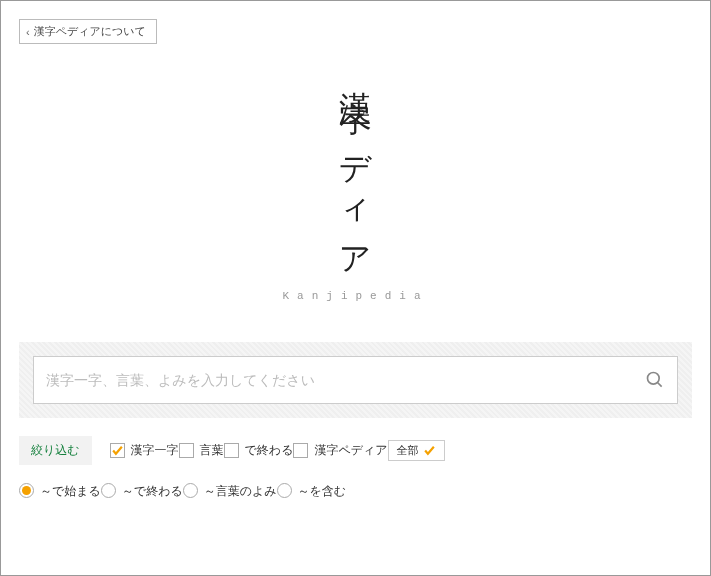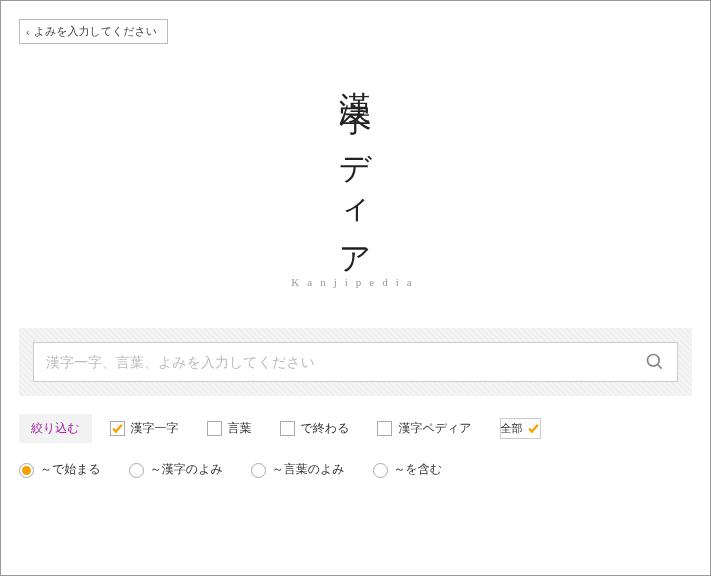--- a/index.html
+++ b/index.html
@@ -37,40 +37,41 @@
   .logo-vertical {
     display: inline-block;
     writing-mode: vertical-rl;
     font-family: "Yu Mincho", "Hiragino Mincho ProN", serif;
     font-size: 32px;
     letter-spacing: 10px;
     color: #222;
     font-weight: 300;
   }
   .logo-sub {
+    margin-top: 14px;
     font-size: 11px;
     letter-spacing: 8px;
     color: #999;
-    font-family: Liberation Serif, serif;
+    font-family: Liberation Mono, monospace;
   }
   .search-area {
     margin-top: 40px;
     background: repeating-linear-gradient(
       45deg,
       #f5f5f5 0, #f5f5f5 2px,
       #efefef 2px, #efefef 4px
     );
     padding: 14px;
   }
   .search-box {
     display: flex;
     align-items: center;
     background: #fff;
     border: 1px solid #ccc;
-    height: 40px;
+    height: 48px;
   }
   .search-input {
     flex: 1;
     border: none;
     outline: none;
     font-size: 14px;
     padding: 0 12px;
     color: #333;
   }
   .search-input::placeholder { color: #bbb; }
@@ -86,54 +87,54 @@
   .filter-row, .method-row {
     display: flex;
     align-items: center;
     margin-top: 18px;
     font-size: 12px;
   }
   .row-label {
     background: #f2f2f2;
     padding: 6px 12px;
     margin-right: 18px;
-    color: #a21caf;
+    color: #15803d;
     min-width: 70px;
     text-align: center;
   }
   .method-row .row-label { background: #f2f2f2; }
-  .opts { display: flex; gap: 28px; flex-wrap: wrap; align-items: center; }
+  .opts { display: flex; flex-wrap: wrap; align-items: center; }
   .chk {
     display: inline-flex;
     align-items: center;
     gap: 6px;
     cursor: pointer;
   }
   .chk-box {
     width: 15px; height: 15px;
     border: 1px solid #aaa;
     display: inline-flex;
     align-items: center;
     justify-content: center;
     background: #fff;
   }
   .chk-box.checked svg { display: block; }
   .chk-box svg { display: none; }
   .chk-all {
     border: 1px solid #ccc;
-    padding: 2px 0;
+    padding: 2px 8px;
     display: inline-flex;
     align-items: center;
     gap: 4px;
     font-size: 11px;
     text-align: right;
   }
   .rad {
     display: inline-flex;
-    align-items: flex-end;
+    align-items: flex-start;
     gap: 6px;
     cursor: pointer;
   }
   .rad-circle {
     width: 15px; height: 15px;
     border: 1px solid #aaa;
     border-radius: 50%;
     display: inline-flex;
     align-items: center;
     justify-content: center;
@@ -146,21 +147,21 @@
     border-radius: 50%;
   }
 </style>
 </head>
 <body>
 
 <div class="frame">
 
   <div class="about-btn">
     <span class="chev">‹</span>
-    <span>よみを入力してください</span>
+    <span>漢字ペディアについて</span>
   </div>
 
   <div class="logo-wrap">
     <div class="logo-vertical">漢字ペディア</div>
     <div class="logo-sub">Kanjipedia</div>
   </div>
 
   <div class="search-area">
     <div class="search-box">
       <input class="search-input" type="text" placeholder="漢字一字、言葉、よみを入力してください" style="">
@@ -212,21 +213,21 @@
   </div>
 
   <div class="method-row">
     <div class="opts">
       <label class="rad">
         <span class="rad-circle sel"></span>
         <span>～で始まる</span>
       </label>
       <label class="rad">
         <span class="rad-circle"></span>
-        <span>～漢字のよみ</span>
+        <span>～で終わる</span>
       </label>
       <label class="rad">
         <span class="rad-circle"></span>
         <span>～言葉のよみ</span>
       </label>
       <label class="rad">
         <span class="rad-circle"></span>
         <span>～を含む</span>
       </label>
     </div>

